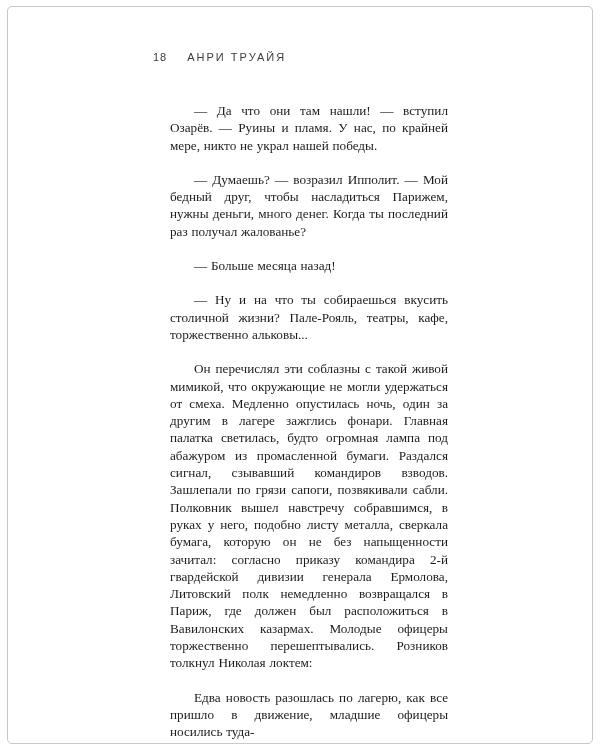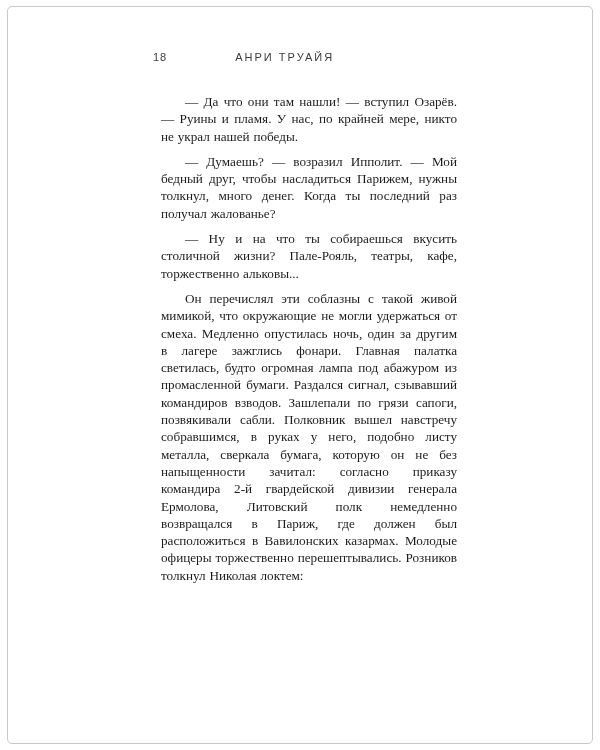--- a/index.html
+++ b/index.html
@@ -23,59 +23,60 @@
     background: #ffffff;
     border: 1px solid #c9c9c9;
     border-radius: 5px;
   }
   .running-head {
     position: absolute;
     top: 44px;
     left: 145px;
     display: flex;
     align-items: center;
-    gap: 32px;
+    gap: 20px;
     font-family: "Liberation Sans", sans-serif;
     font-size: 11px;
     color: #3c3c3c;
   }
   .running-head .page-number {
     letter-spacing: 1px;
   }
   .running-head .running-title {
     letter-spacing: 2px;
-    margin-left: 36px;
   }
   .text-block {
     position: absolute;
     top: 78px;
     left: 145px;
     width: 312px;
     color: #1c1c1c;
     font-size: 13.2px;
     line-height: 17.3px;
     text-align: justify;
   }
   .text-block p {
-    margin: 8px;
+    margin: 17px;
     padding: 0;
     text-indent: 24px;
     word-spacing: 0.5px;
   }
 </style>
 </head>
 <body>
 
 <div class="page">
 
   <div class="running-head">
     <span class="page-number">18</span>
     <span class="running-title">АНРИ ТРУАЙЯ</span>
   </div>
 
   <div class="text-block">
     <p>— Да что они там нашли! — вступил Озарёв. — Руины и пламя. У нас, по крайней мере, никто не украл нашей победы.</p>
-    <p>— Думаешь? — возразил Ипполит. — Мой бедный друг, чтобы насладиться Парижем, нужны толкнул, много денег. Когда ты последний раз получал жалованье?</p>
+    <p>— Думаешь? — возразил Ипполит. — Мой бедный друг, чтобы насладиться Парижем, нужны деньги, много денег. Когда ты последний раз получал жалованье?</p>
+    <p>— Больше месяца назад!</p>
     <p>— Ну и на что ты собираешься вкусить столичной жизни? Пале-Рояль, театры, кафе, торжественно альковы...</p>
     <p>Он перечислял эти соблазны с такой живой мимикой, что окружающие не могли удержаться от смеха. Медленно опустилась ночь, один за другим в лагере зажглись фонари. Главная палатка светилась, будто огромная лампа под абажуром из промасленной бумаги. Раздался сигнал, сзывавший командиров взводов. Зашлепали по грязи сапоги, позвякивали сабли. Полковник вышел навстречу собравшимся, в руках у него, подобно листу металла, сверкала бумага, которую он не без напыщенности зачитал: согласно приказу командира 2-й гвардейской дивизии генерала Ермолова, Литовский полк немедленно возвращался в Париж, где должен был расположиться в Вавилонских казармах. Молодые офицеры торжественно перешептывались. Розников толкнул Николая локтем:</p>
+    <p>Едва новость разошлась по лагерю, как все пришло в движение, младшие офицеры носились туда-</p>
   </div>
 
 </div>
 
 </body></html>

